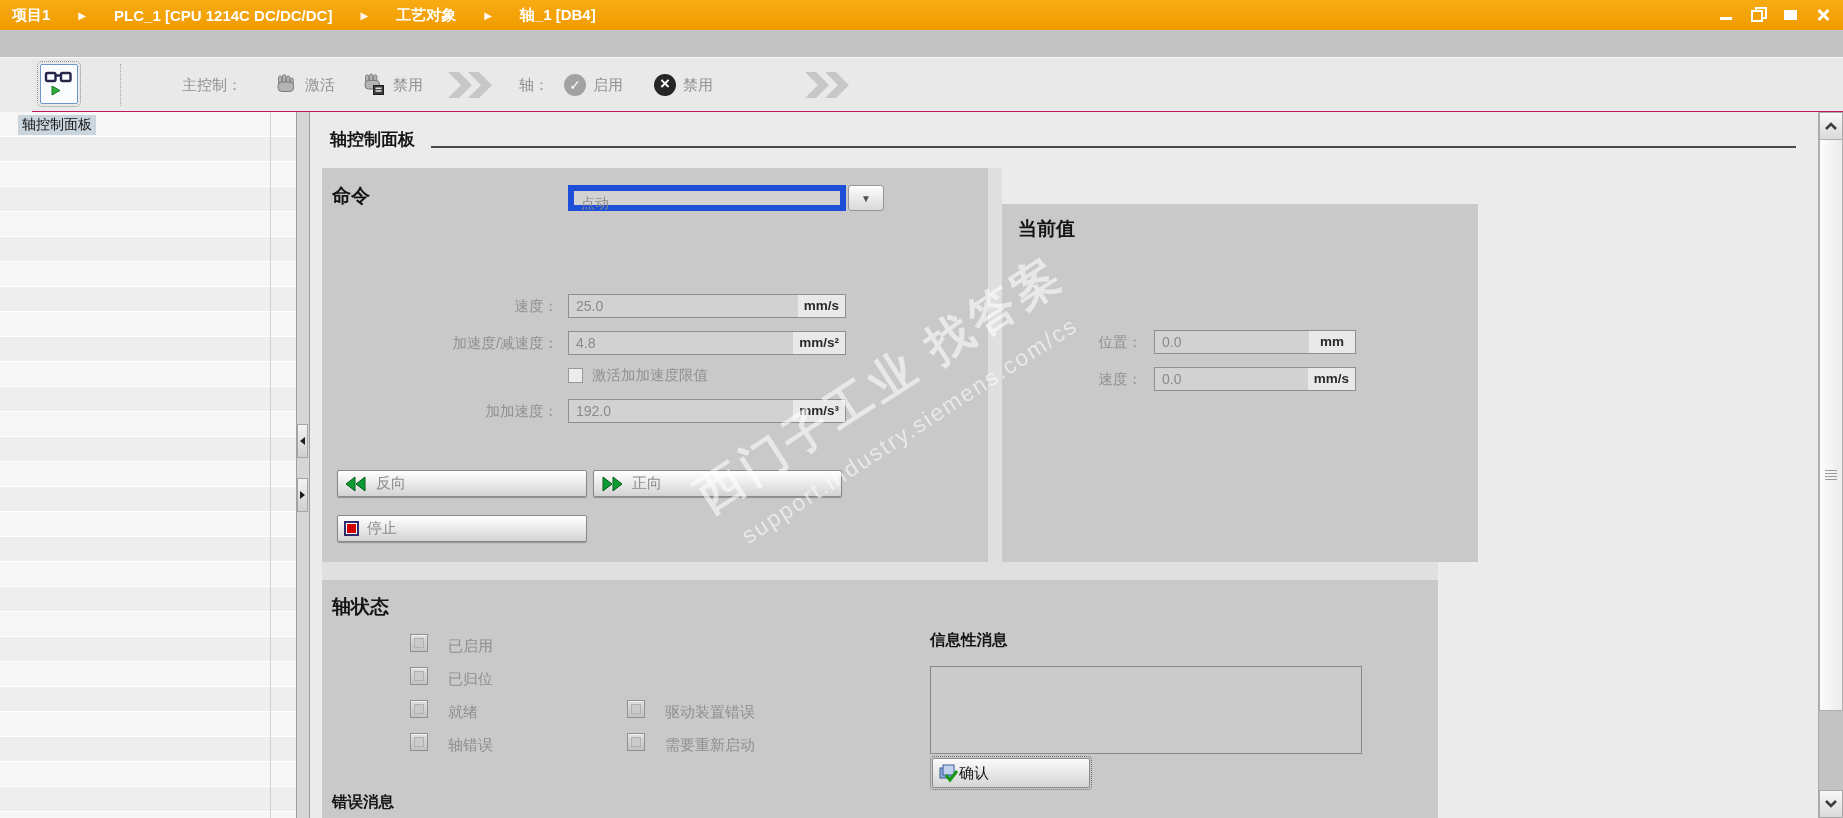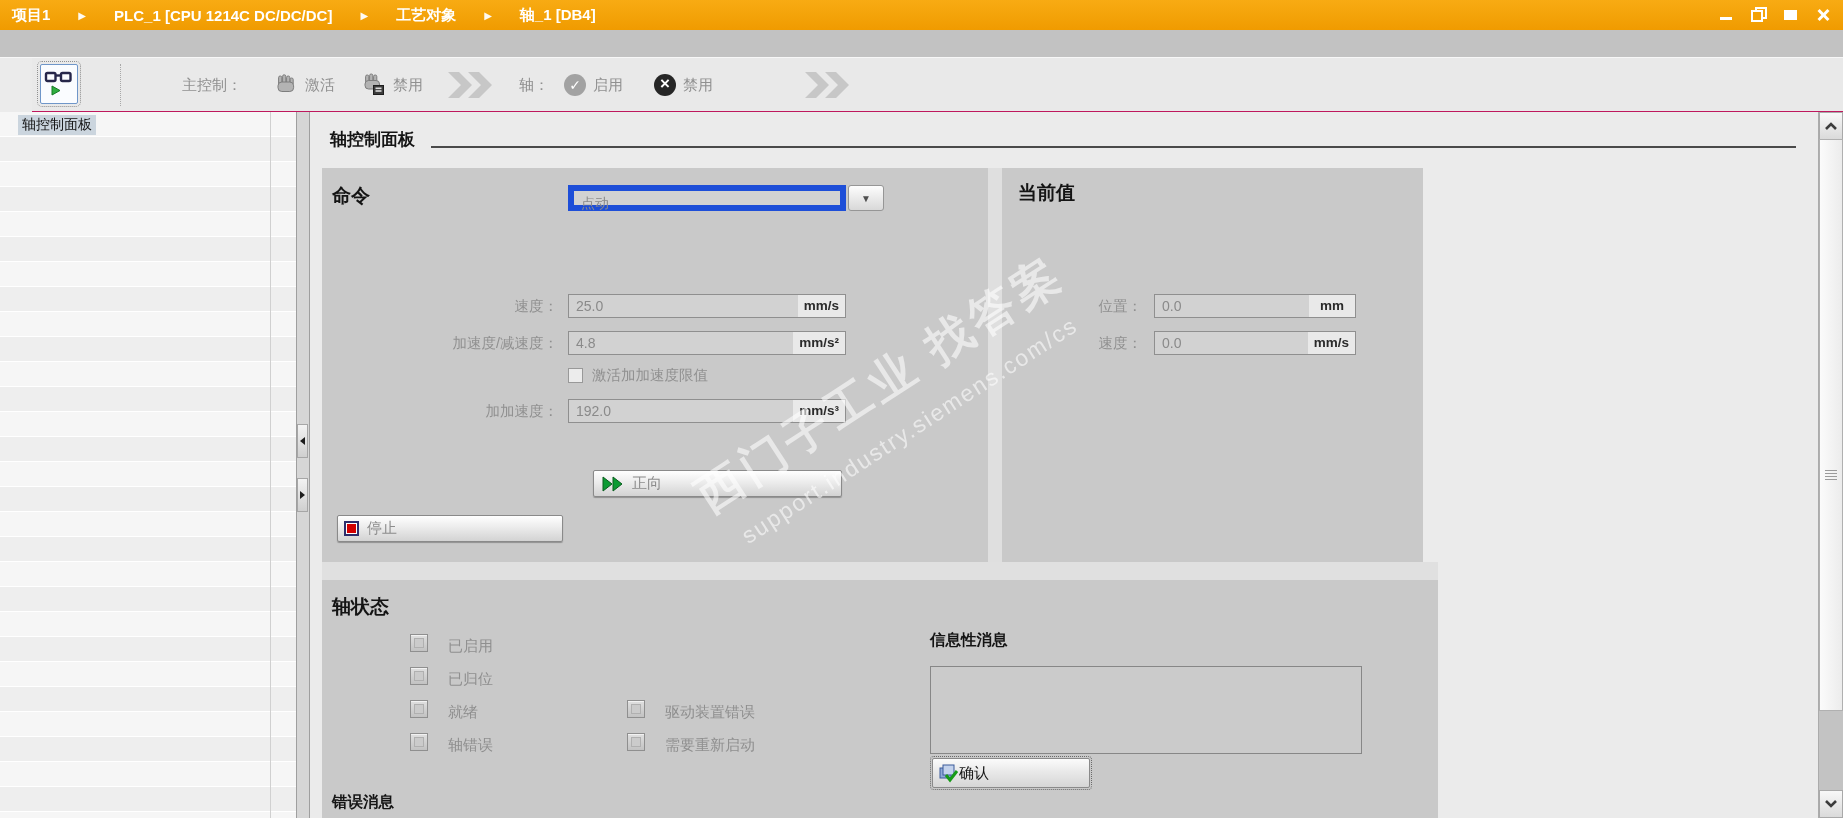--- a/index.html
+++ b/index.html
@@ -61,21 +61,21 @@
   
   .main{position:absolute;left:310px;top:112px;width:1508px;height:706px;background:#ebebeb;}
   .main-heading{position:absolute;left:20px;top:16px;right:22px;display:flex;align-items:flex-end;}
   .main-heading .ht{font-size:17px;font-weight:bold;color:#141414;white-space:nowrap;}
   .main-heading .rule{flex:1;height:2px;background:#4a4a4a;margin:0 0 3px 16px;}
 
   .panels-row{position:absolute;left:12px;top:56px;height:394px;display:flex;}
   .panel{background:#c9c9c9;position:relative;}
   .panel-cmd{width:666px;}
   .panel-gap-v{width:14px;background:#dfdfdf;}
-  .panel-cur{width:421px;}
+  .panel-cur{width:476px;margin-top:36px;}
   .panel-gap-h{position:absolute;left:12px;top:450px;width:1116px;height:18px;background:#e0e0e0;}
   .panel-status{position:absolute;left:12px;top:468px;width:1116px;height:238px;background:#c9c9c9;}
 
   .sec-heading{position:absolute;font-size:19px;font-weight:bold;color:#141414;}
 
   .dd{position:absolute;left:246px;top:17px;display:flex;}
   .dd-value{width:278px;height:26px;background:#d2d2d2;border:6px solid #1d4ed8;
     color:#8a8a8a;font-size:14px;line-height:24px;padding-left:7px;}
   .dd-btn{width:36px;height:26px;margin-left:2px;border:1px solid #969696;border-radius:3px;
     background:linear-gradient(#fdfdfd,#d8d8d8);display:flex;align-items:center;justify-content:center;
@@ -279,30 +279,37 @@
         </div>
 
         <div class="frow" style="top:231px">
           <div class="flabel">加加速度：</div>
           <div class="ffield">
             <span class="fval">192.0</span>
             <span class="funit">mm/s³</span>
           </div>
         </div>
 
+        <div class="cmdbtn" style="left:15px;top:302px;width:250px">
+          <svg width="24" height="16" viewBox="0 0 24 16">
+            <polygon points="11,1 2,8 11,15" fill="#0c9a33" stroke="#0a5e1f" stroke-width="1"></polygon>
+            <polygon points="21,1 12,8 21,15" fill="#0c9a33" stroke="#0a5e1f" stroke-width="1"></polygon>
+          </svg>
+          <span>反向</span>
+        </div>
 
         <div class="cmdbtn" style="left:271px;top:302px;width:249px">
           <svg width="24" height="16" viewBox="0 0 24 16">
             <polygon points="3,1 12,8 3,15" fill="#0c9a33" stroke="#0a5e1f" stroke-width="1"></polygon>
             <polygon points="13,1 22,8 13,15" fill="#0c9a33" stroke="#0a5e1f" stroke-width="1"></polygon>
           </svg>
           <span>正向</span>
         </div>
 
-        <div class="cmdbtn" style="left:15px;top:347px;width:226px">
+        <div class="cmdbtn" style="left:15px;top:347px;width:250px">
           <span class="stop-ico"></span>
           <span>停止</span>
         </div>
       </div>
 
       <div class="panel-gap-v"></div>
 
       <div class="panel panel-cur cur">
         <span class="sec-heading" style="left:16px;top:12px">当前值</span>
 

